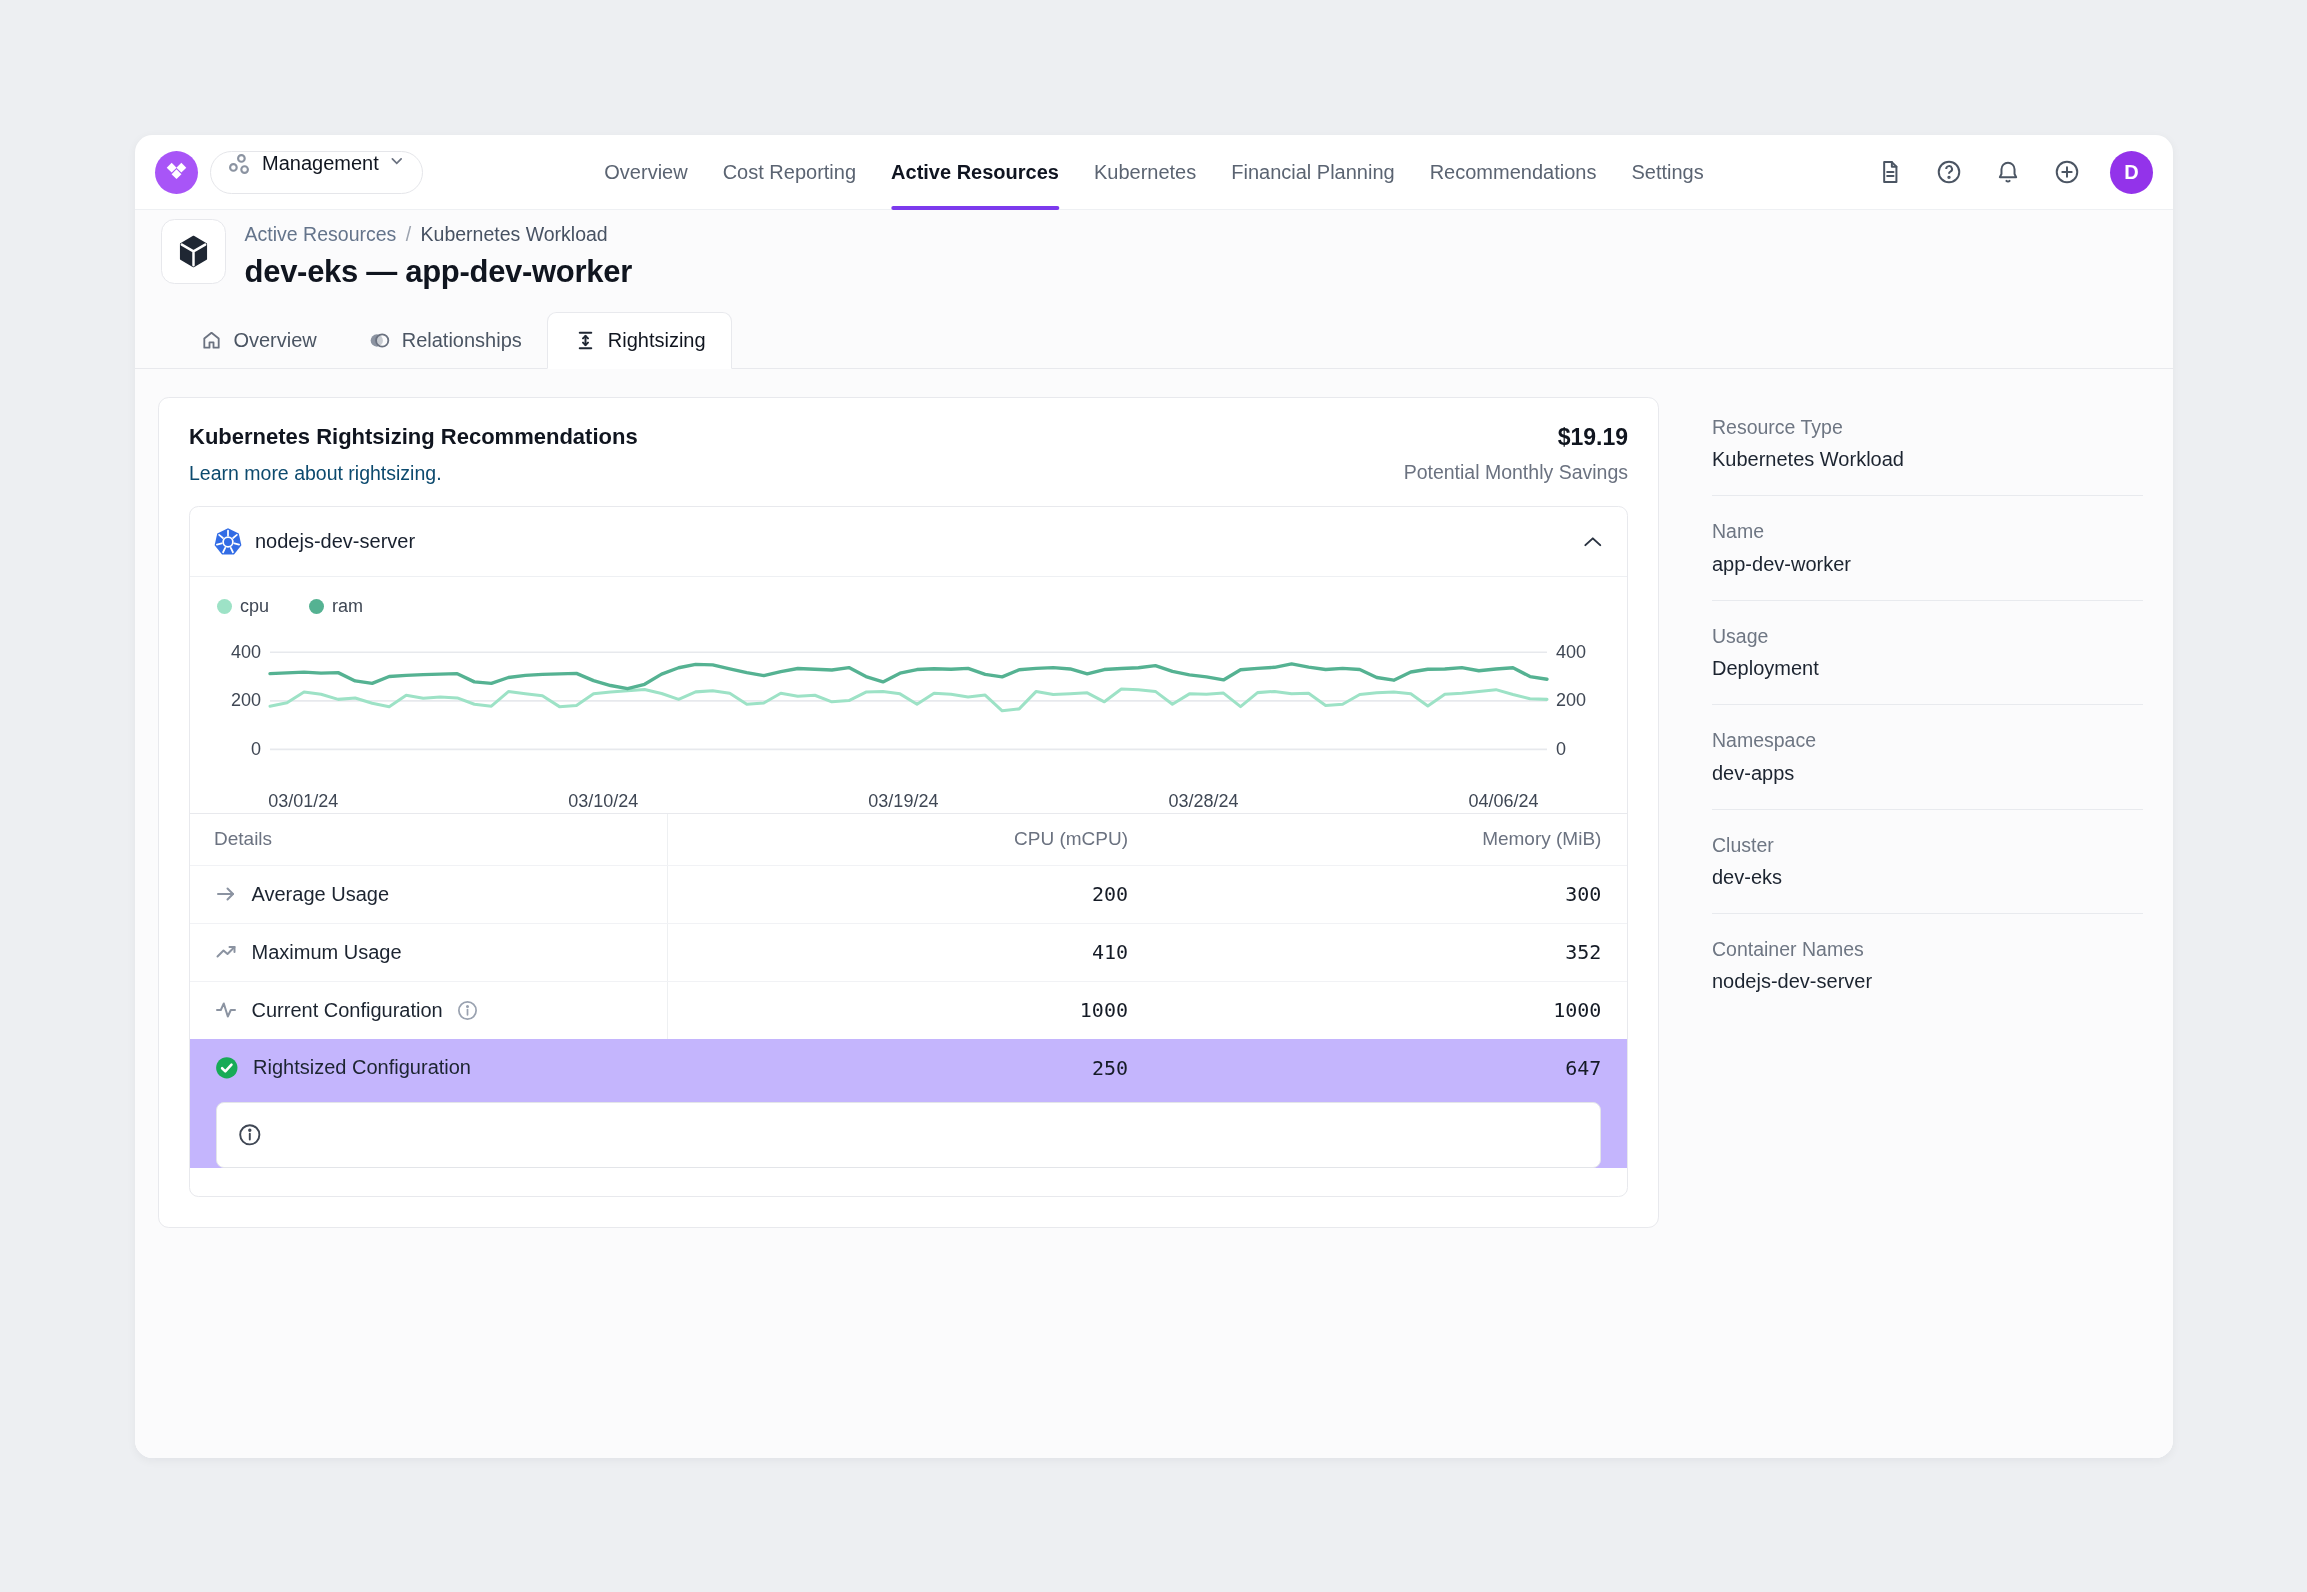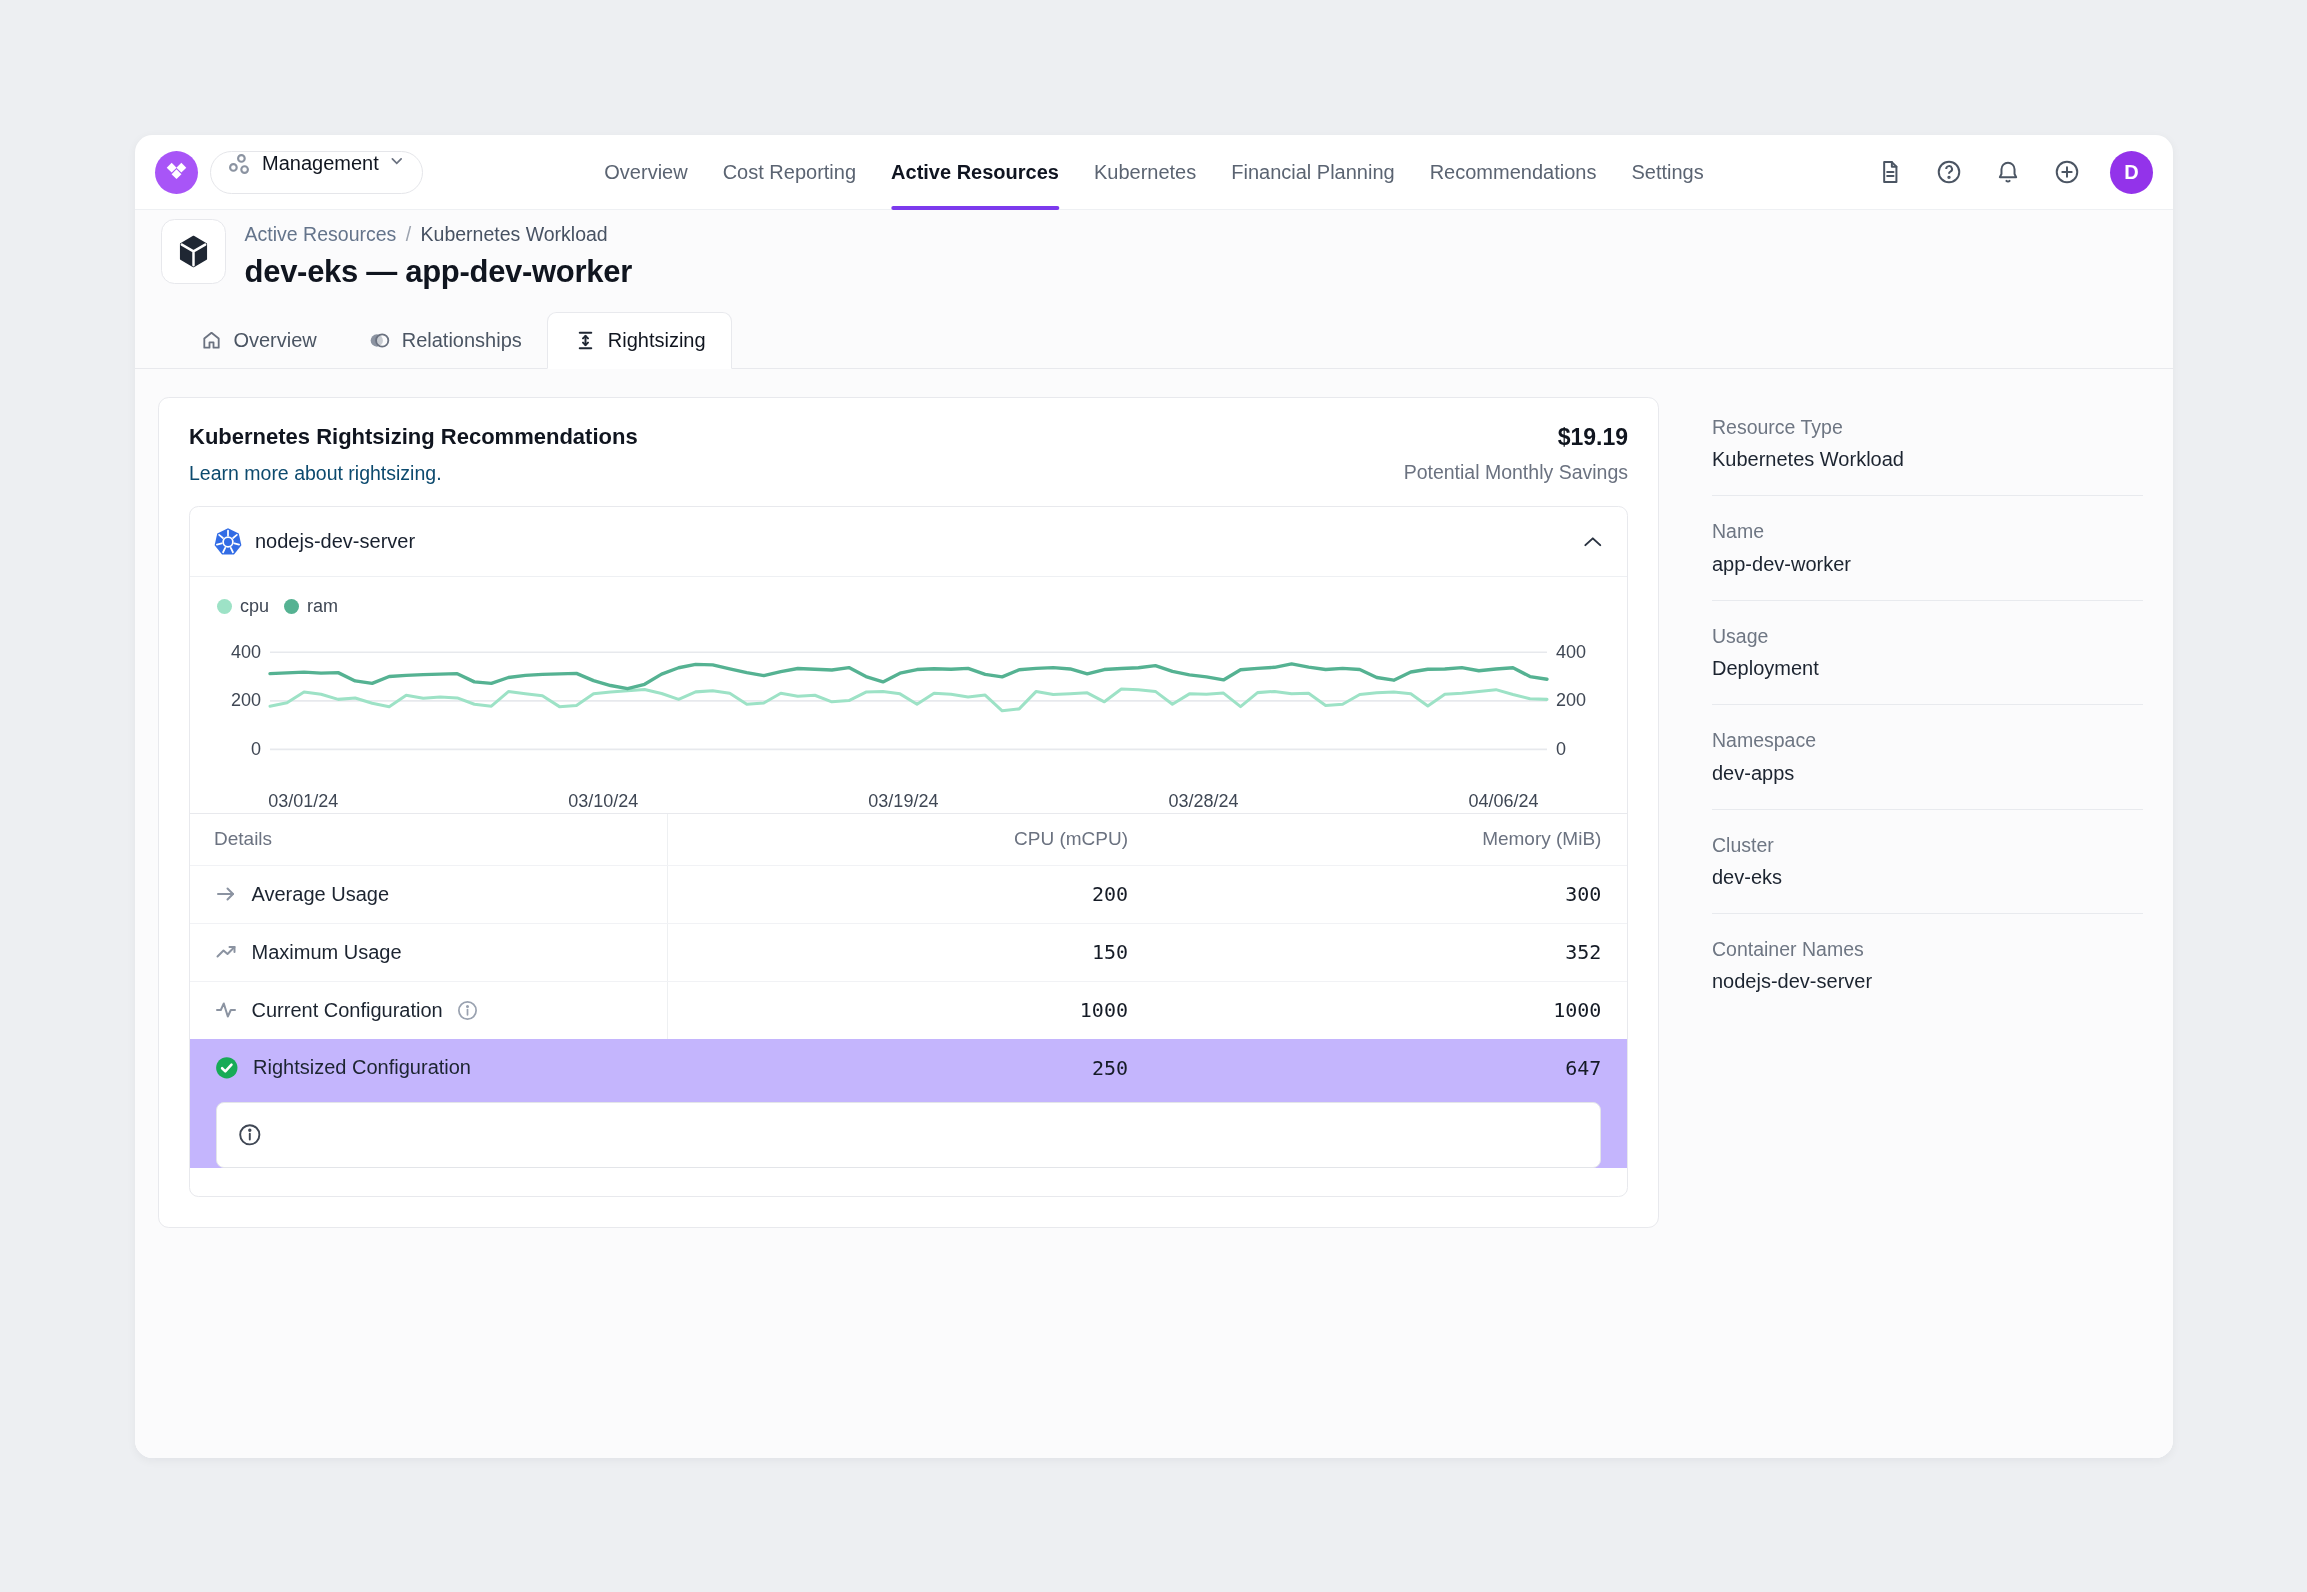--- a/index.html
+++ b/index.html
@@ -93,21 +93,21 @@
   .savings { text-align:right; }
   .savings-amount { font-size:23px; font-weight:700; color:#10151f; }
   .savings-caption { font-size:19.5px; color:#6b7280; margin-top:10.8px; }
 
   .chart-panel { margin-top:21.6px; border:1.3px solid #e8e9ed; border-radius:9.4px; overflow:hidden; background:#fff; }
   .cp-head { height:70px; display:flex; align-items:center; gap:12px; padding:0 23px; border-bottom:1.3px solid #eef0f3; }
   .cp-name { font-size:20px; font-weight:500; color:#18202e; }
   .collapse-btn { margin-left:auto; cursor:pointer; display:flex; }
 
   .cp-chart { position:relative; padding:19px 0 4px; }
-  .legend { display:flex; gap:15px; padding-left:27px; margin-bottom:15px; }
+  .legend { display:flex; gap:40px; padding-left:27px; margin-bottom:15px; }
   .legend-item { display:flex; align-items:center; gap:8px; font-size:18px; color:#3f4754; }
   .dot { width:15px; height:15px; border-radius:50%; }
   .plot { position:relative; margin:0 80px; height:135px; }
   .plot svg { position:absolute; inset:0; width:100%; height:100%; overflow:visible; }
   .ylabel { position:absolute; font-size:18px; color:#3f4754; width:62px; line-height:23px; }
   .ylabel.left { left:-71px; text-align:right; }
   .ylabel.right { right:-71px; text-align:left; }
   .dates { position:relative; margin:16px 80px 0; height:25.6px; font-size:18px; color:#3f4754; }
   .dates span { position:absolute; transform:translateX(-50%); white-space:nowrap;margin-top:8px; }
 
@@ -357,21 +357,21 @@
           </div>
 
           <div class="trow">
             <div class="c1">
               <svg width="24" height="24" viewBox="0 0 24 24" fill="none" stroke="#8b93a1" stroke-width="2" stroke-linecap="round" stroke-linejoin="round">
                 <polyline points="3.5 16.5 9.5 10.5 13.5 14 20.5 7"></polyline>
                   <polyline points="15.5 7 20.5 7 20.5 12"></polyline>
               </svg>
               <span class="row-label">Maximum Usage</span>
             </div>
-            <div class="c2 mono">150</div>
+            <div class="c2 mono">410</div>
             <div class="c3 mono">352</div>
           </div>
 
           <div class="trow">
             <div class="c1">
               <svg width="24" height="24" viewBox="0 0 24 24" fill="none" stroke="#8b93a1" stroke-width="2" stroke-linecap="round" stroke-linejoin="round">
                 <polyline points="3 12 6.8 12 9.8 5.5 13.8 18.5 16.8 12 21 12"></polyline>
               </svg>
               <span class="row-label">Current Configuration</span>
               <svg width="23" height="23" viewBox="0 0 24 24" fill="none" stroke="#9aa2b0" stroke-width="1.8">

